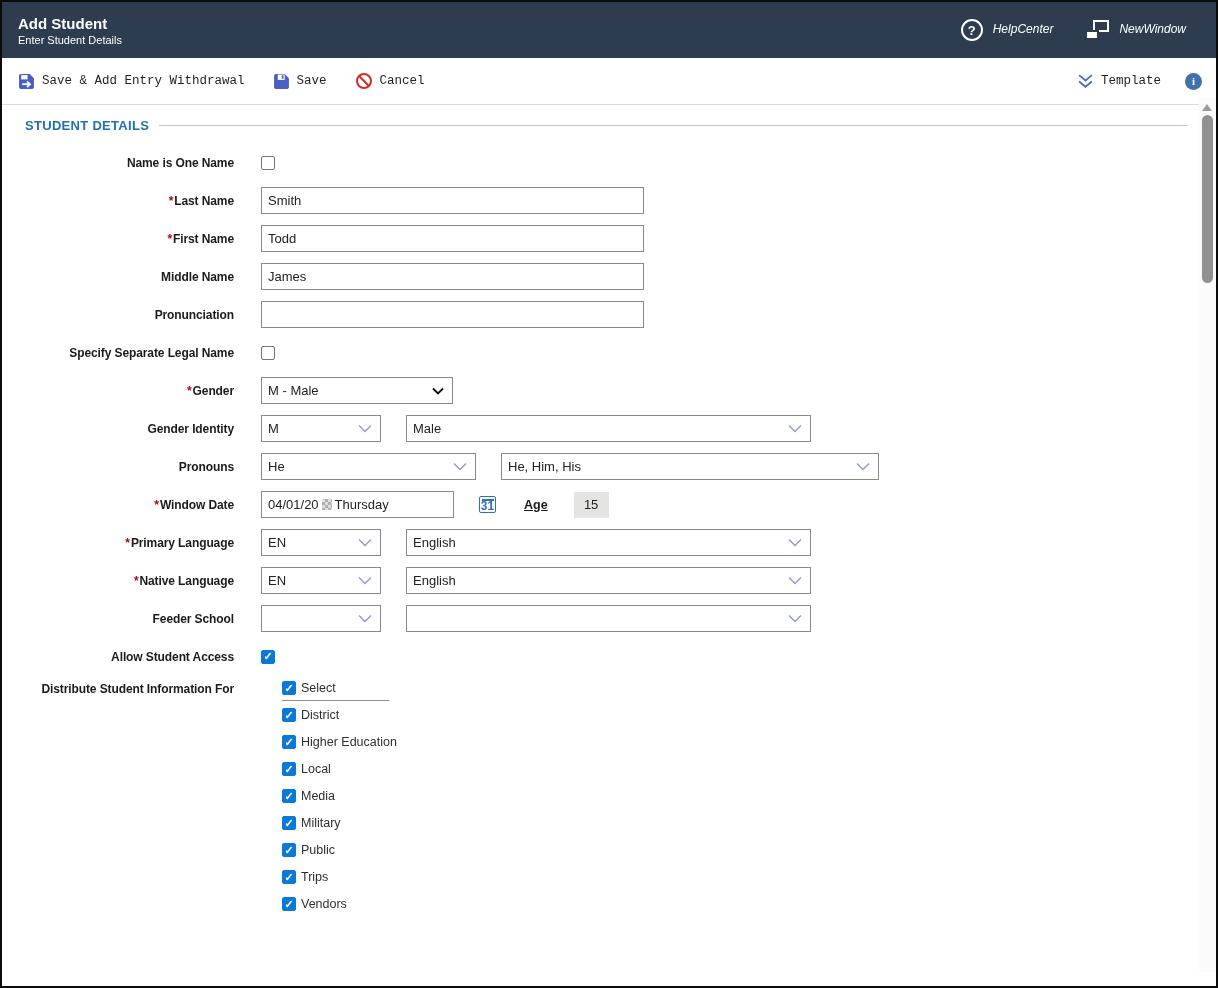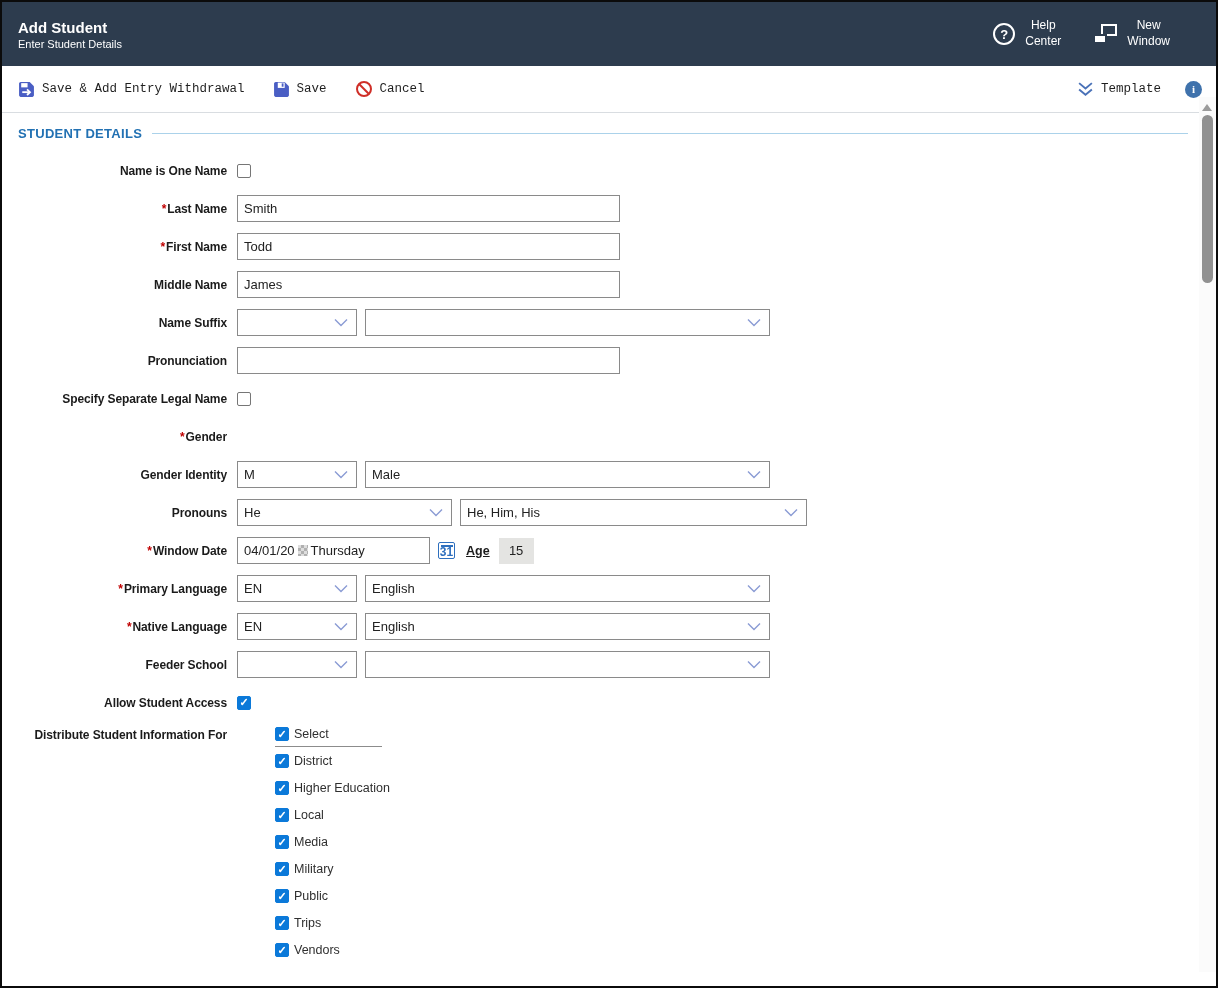--- a/index.html
+++ b/index.html
@@ -5,70 +5,70 @@
   * { margin:0; padding:0; box-sizing:border-box; }
   html,body { background:#e9e9e9; }
   .page {
     width:1218px; height:988px; border:2px solid #0b0b0b; background:#fff;
     position:relative; overflow:hidden;
     font-family:"Liberation Sans", sans-serif;
   }
 
   
   .app-header {
-    height:64px; background:#2d3c4e; display:flex; align-items:center;
-    justify-content:space-between; padding:0 46px 0 16px;
+    height:56px; background:#2d3c4e; display:flex; align-items:center;
+    justify-content:space-between; padding:0 30px 0 16px;
   }
   .hd-title   { font-size:15px; font-weight:bold; color:#fff; }
   .hd-subtitle{ font-size:11px; color:#fff; margin-top:2px; }
   .hd-actions { display:flex; align-items:center; gap:32px; }
   .hd-btn { display:flex; align-items:center; gap:10px; color:#fff; font-size:12px;
             background:none; border:none; cursor:pointer; font-family:inherit; }
-  .hd-btn-label { display:flex; flex-direction:column; line-height:1.3; text-align:center; }
+  .hd-btn-label { display:flex; flex-direction:row; line-height:1.3; text-align:right;font-style:italic; }
   .help-icon { width:22px; height:22px; border:2px solid #fff; border-radius:50%;
                display:flex; align-items:center; justify-content:center;
                font-size:13px; font-weight:bold; color:#fff; }
   .nw-icon { position:relative; width:24px; height:20px; display:inline-block; }
   .nw-back { position:absolute; right:0; top:0; width:16px; height:12px; border:2px solid #fff; }
   .nw-front{ position:absolute; left:0; bottom:0; width:14px; height:10px; background:#fff;
              border:2px solid #2d3c4e; }
 
   
   .toolbar { height:47px; display:flex; align-items:center; justify-content:space-between;
              padding:0 14px 0 16px; border-bottom:1px solid #d9dde1; background:#fff; }
   .tb-left { display:flex; align-items:center; gap:28px; }
   .tb-right{ display:flex; align-items:center; gap:24px; }
   .tb-btn { display:flex; align-items:center; gap:7px; background:none; border:none;
             font-size:12.5px; color:#1f1f1f; cursor:pointer; font-family:Liberation Mono, monospace; padding:0; }
   .info-circle { width:17px; height:17px; border-radius:50%; background:#3f72ac; color:#fff;
                  display:inline-flex; align-items:center; justify-content:center;
                  font:bold 11px "Liberation Serif", serif; cursor:pointer; }
 
   
-  .content { padding:13px 0 0 16px; }
+  .content { padding:13px 0 0 23px; }
   .section-hdr { display:flex; align-items:center; margin-bottom:16px; margin-right:28px; }
   .section-title { font-size:13px; font-weight:bold; color:#2271b3; letter-spacing:.3px; }
   .section-line { flex:1; height:1px; background:#abd2ea; margin-left:10px; }
 
-  .form-row { display:flex; align-items:center; margin-bottom:11px; min-height:27px; }
+  .form-row { display:flex; align-items:center; margin-bottom:11px; min-height:27px;gap:17px; }
   .lbl { width:209px; margin-right:10px; display:flex; justify-content:flex-end;
          align-items:center; font-size:12px; font-weight:bold; color:#1b1b1b;
          white-space:nowrap; letter-spacing:-.1px; }
   .req { color:#c00000; margin-right:1px; }
 
   .ti { height:27px; border:1px solid #8a8a8a; font:13px "Liberation Sans",sans-serif;
         color:#222; padding:0 6px; background:#fff; }
   .combo { height:27px; border:1px solid #8a8a8a; background:#fff; display:flex;
            align-items:center; justify-content:space-between; padding:0 8px 0 6px;
            cursor:pointer; }
   .combo + .combo { margin-left:8px; }
   .combo-val { font-size:13px; color:#222; white-space:nowrap; overflow:hidden; }
   .chev { flex-shrink:0; margin-left:6px; }
 
-  .w120{width:120px;} .w405{width:405px;} .w215{width:215px;} .w407{width:347px;}
+  .w120{width:120px;} .w405{width:405px;} .w215{width:215px;} .w407{width:378px;}
   .w192{width:192px;} .w383{width:383px;}
 
   .cb { width:14px; height:14px; border:1px solid #767676; border-radius:2px; background:#fff;
         display:inline-flex; align-items:center; justify-content:center; cursor:pointer;
         flex-shrink:0; }
   .cb.checked { background:#0b79d9; border-color:#0b79d9; }
   .cb.checked::before { content:"\2713"; color:#fff; font-size:11px; font-weight:bold; line-height:1; }
 
   .bd-input { width:193px; height:27px; border:1px solid #8a8a8a; background:#fff;
               display:flex; align-items:center; padding:0 6px; font-size:13px; color:#222; gap:3px; }
@@ -201,57 +201,46 @@
       <input class="ti w383" type="text" value="Todd" style="">
     </div>
 
     <div class="form-row">
       <span class="lbl">
           <span>Middle Name</span>
         </span>
       <input class="ti w383" type="text" value="James" style="">
     </div>
 
-    <div class="form-row">
-      <span class="lbl">
-          <span>Name Suffix</span>
-        </span>
-      <div class="combo w120">
-        <span class="combo-val"></span>
-        <svg class="chev" width="14" height="9" viewBox="0 0 14 9">
-            <polyline points="1,1.5 7,7.5 13,1.5" fill="none" stroke="#8a9bd4" stroke-width="1.4"></polyline>
-          </svg>
-      </div>
-      <div class="combo w405">
-        <span class="combo-val"></span>
-        <svg class="chev" width="14" height="9" viewBox="0 0 14 9">
-            <polyline points="1,1.5 7,7.5 13,1.5" fill="none" stroke="#8a9bd4" stroke-width="1.4"></polyline>
-          </svg>
-      </div>
-    </div>
 
     <div class="form-row">
       <span class="lbl">
           <span>Pronunciation</span>
         </span>
       <input class="ti w383" type="text" value="" style="">
     </div>
 
     <div class="form-row">
       <span class="lbl">
           <span>Specify Separate Legal Name</span>
         </span>
       <span class="cb"></span>
     </div>
 
     <div class="form-row">
       <span class="lbl">
           <span class="req">*</span>
           <span>Gender</span>
         </span>
+      <div class="combo w192">
+        <span class="combo-val">M - Male</span>
+        <svg class="chev" width="12" height="8" viewBox="0 0 12 8">
+            <polyline points="1,1.5 6,6.5 11,1.5" fill="none" stroke="#111" stroke-width="1.9"></polyline>
+          </svg>
+      </div>
     </div>
 
     <div class="form-row">
       <span class="lbl">
           <span>Gender Identity</span>
         </span>
       <div class="combo w120">
         <span class="combo-val">M</span>
         <svg class="chev" width="14" height="9" viewBox="0 0 14 9">
             <polyline points="1,1.5 7,7.5 13,1.5" fill="none" stroke="#8a9bd4" stroke-width="1.4"></polyline>

